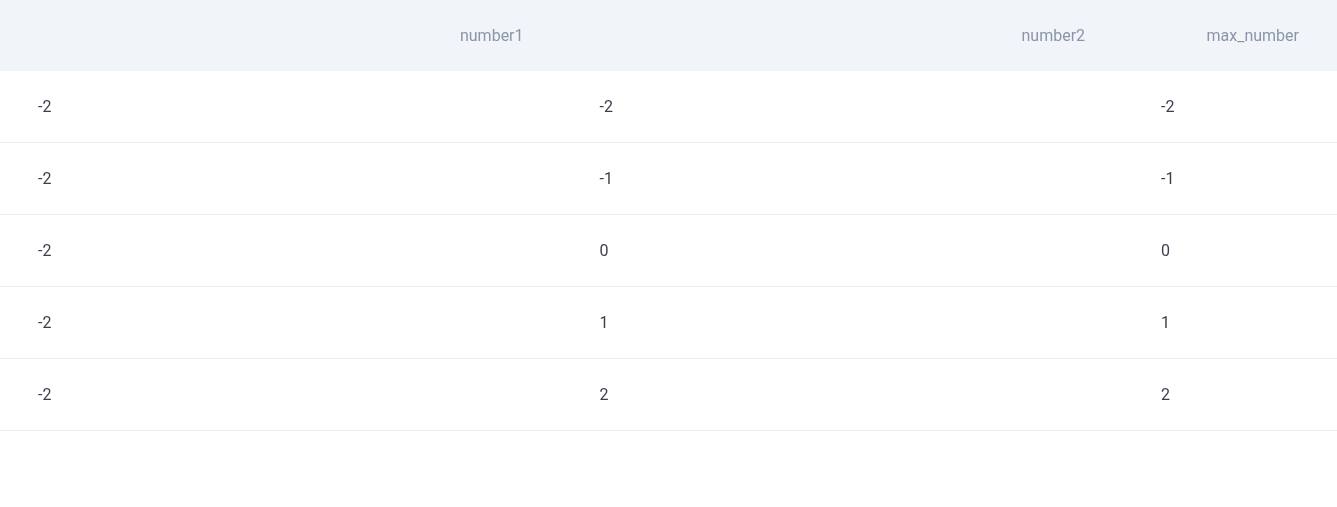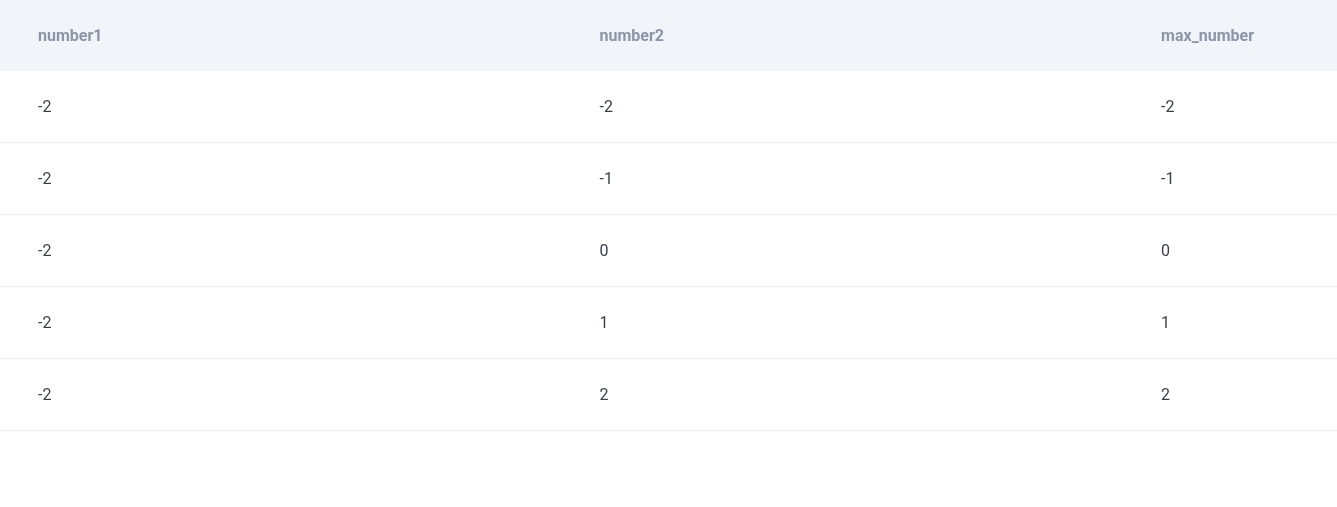--- a/index.html
+++ b/index.html
@@ -25,21 +25,22 @@
       background-color: #f1f5f9;
     }
     th, td {
       text-align: left;
       padding: 26px 38px;
       font-weight: 400;
     }
     th {
       color: #8b95a7;
       font-size: 16px;
-      font-weight: 700;
+      font-weight: 400;
+      text-align: right;
     }
     th:first-child, td:first-child {
       width: 42%;
     }
     th:nth-child(2), td:nth-child(2) {
       width: 42%;
     }
     th:last-child, td:last-child {
       width: 16%;
     }

